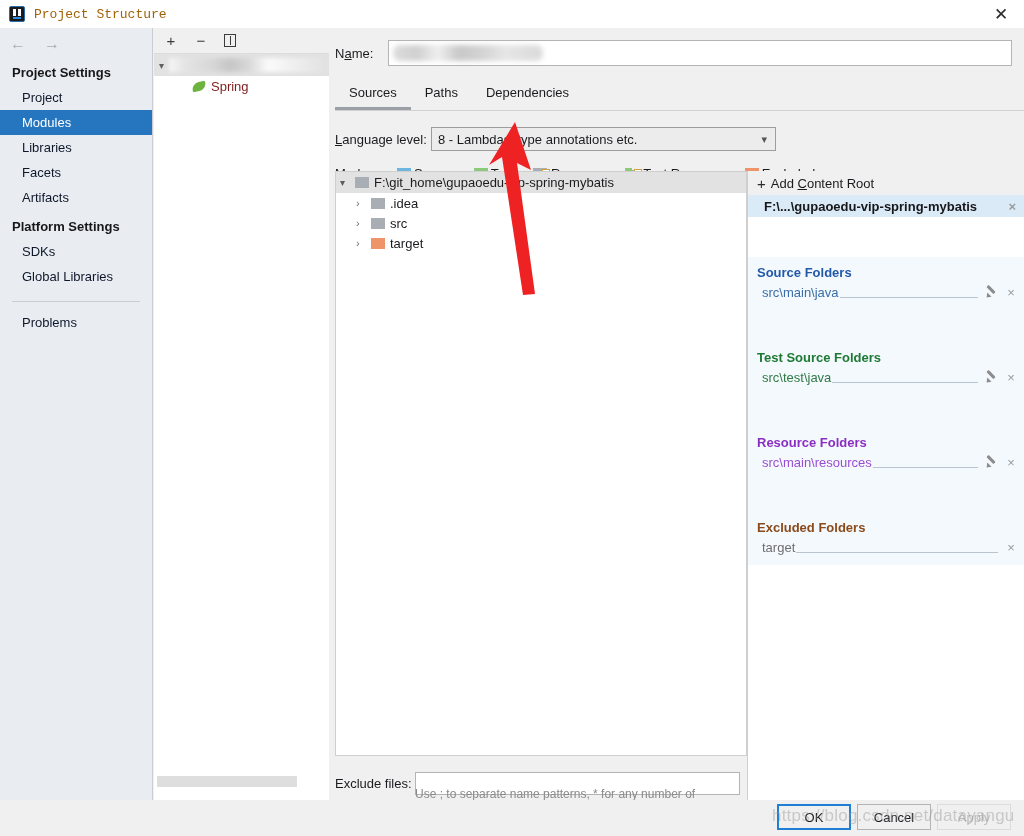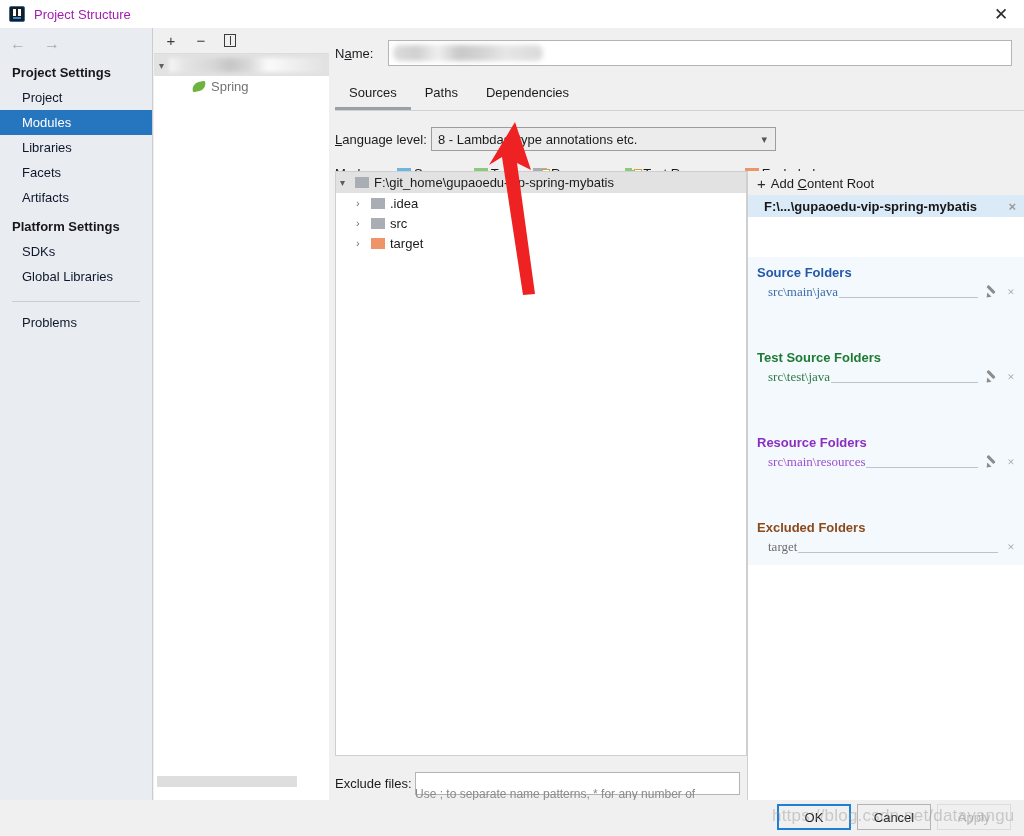--- a/index.html
+++ b/index.html
@@ -26,21 +26,21 @@
     content: ""; position: absolute; left: 3px; top: 2px; width: 3px; height: 7px;
     background: #ffffff;
   }
   .title-icon::after {
     content: ""; position: absolute; left: 8px; top: 2px; width: 3px; height: 7px;
     background: #ffffff;
   }
   .title-icon i {
     position: absolute; left: 3px; bottom: 2px; width: 8px; height: 2px; background: #2d8ce0;
   }
-  .title-text { font-size: 13px; color: #a21caf; }
+  .title-text { font-size: 13px; color: #a16207; font-family: Liberation Mono, monospace; }
   .close-btn {
     position: absolute; right: 0; top: 0; width: 46px; height: 28px;
     display: flex; align-items: center; justify-content: center;
     font-size: 17px; color: #2b2b2b; font-family: "Liberation Sans", sans-serif;
   }
 
   
   .sidebar {
     position: absolute; left: 0; top: 28px; width: 153px; height: 772px;
     background: #e9edf2; border-right: 1px solid #c9cdd2;
@@ -87,21 +87,21 @@
   }
   .mod-root .caret { font-size: 10px; color: #606060; margin-right: 5px; }
   .mod-blur {
     flex: 1; height: 14px; position: relative;
     background: linear-gradient(90deg,#f7f7f7 0%, #e4e4e4 10%, #d6d6d6 28%,
                 #c6c6c6 38%, #d8d8d8 50%, #fbfbfb 62%, #efefef 78%, #e0e0e0 100%);
     filter: blur(2.2px);
   }
   .mod-child {
     display: flex; align-items: center; height: 20px; padding-left: 38px; gap: 5px;
-    font-size: 13px; color: #737373;
+    font-size: 13px; color: #7f1d1d;
   }
   .ico-spring {
     width: 14px; height: 12px; position: relative; flex: none;
   }
   .ico-spring::before {
     content: ""; position: absolute; left: 0; top: 2px; width: 14px; height: 9px;
     background: #6db33f;
     border-radius: 10px 2px 10px 2px;
     transform: rotate(-12deg);
   }
@@ -253,23 +253,22 @@
   }
   .root-body { background: #f4f9fe; padding-bottom: 8px; }
   .grp-title {
     font-size: 13px; font-weight: bold; padding: 8px 0 2px 9px; margin-top: 40px;
   }
   .grp-title.src { color: #2359a8; }
   .grp-title.test { color: #1d7a33; }
   .grp-title.res { color: #8a2ec2; }
   .grp-title.exc { color: #8a4a1a; }
   .path-row {
-    display: flex; align-items: center; height: 20px; padding-left: 20px;
+    display: flex; align-items: center; height: 20px; padding-left: 14px;
     position: relative;
-    font-family: Liberation Serif, serif;
   }
   .path-text { font-size: 13px; }
   .path-text.src { color: #3b6ea8; }
   .path-text.test { color: #2f7a45; }
   .path-text.res { color: #9a4fd0; }
   .path-text.exc { color: #6f6f6f; }
   .path-underline {
     flex: 1; height: 1px; background: #b9c4ce; margin-left: 1px; margin-right: 6px;
     align-self: flex-end; margin-bottom: 4px;
   }

